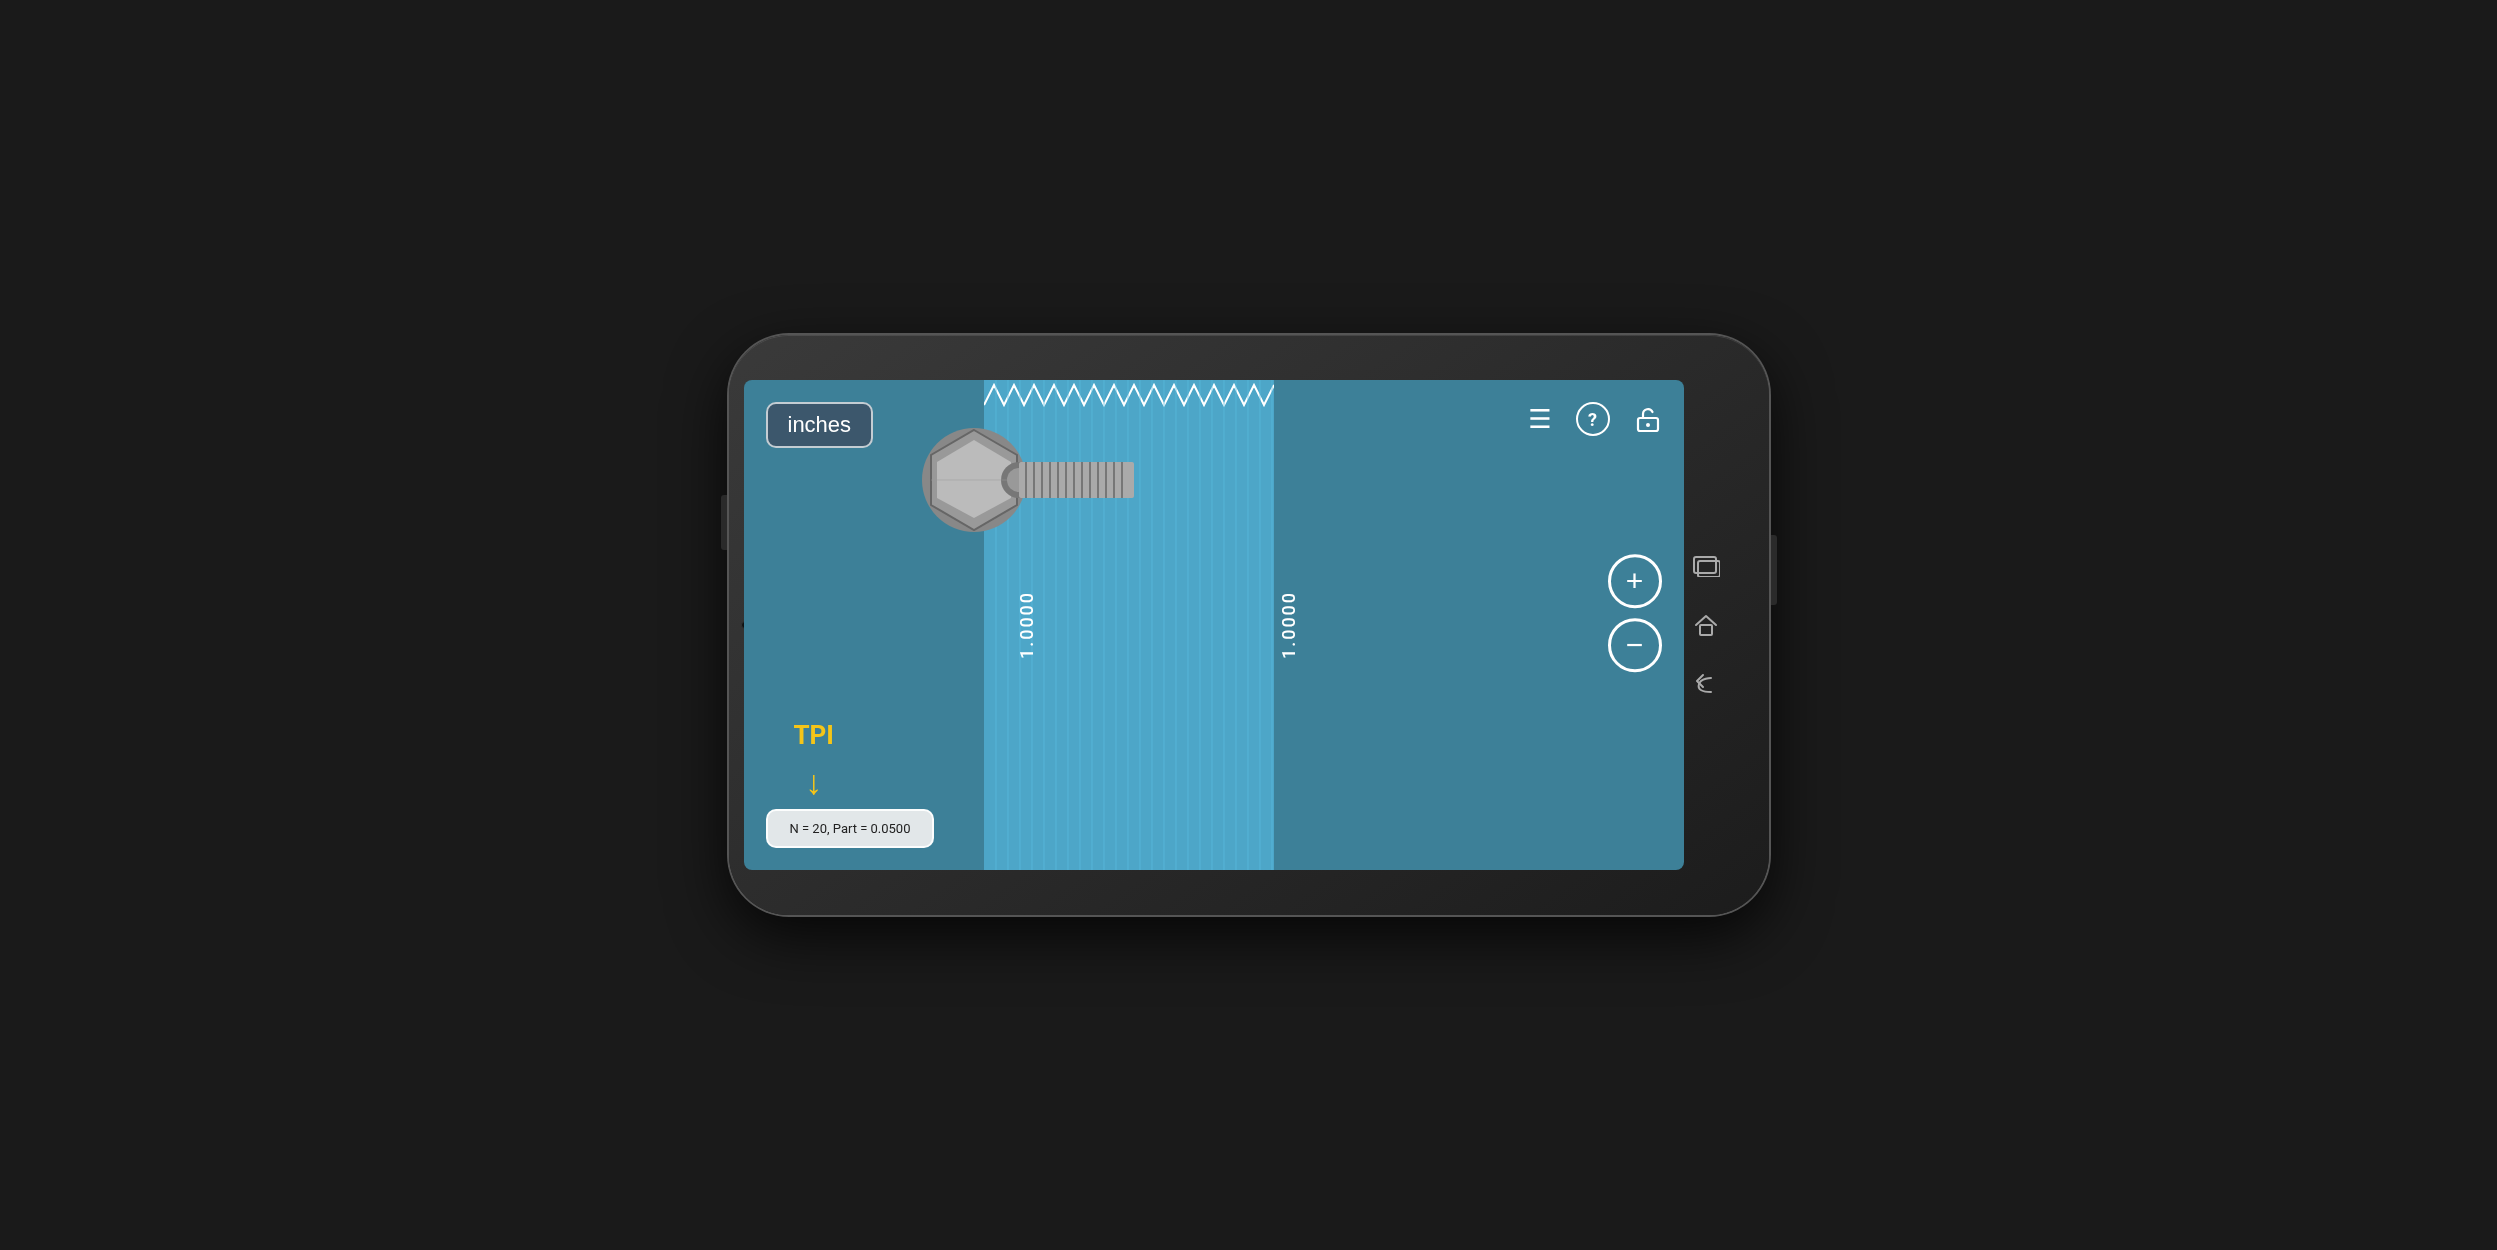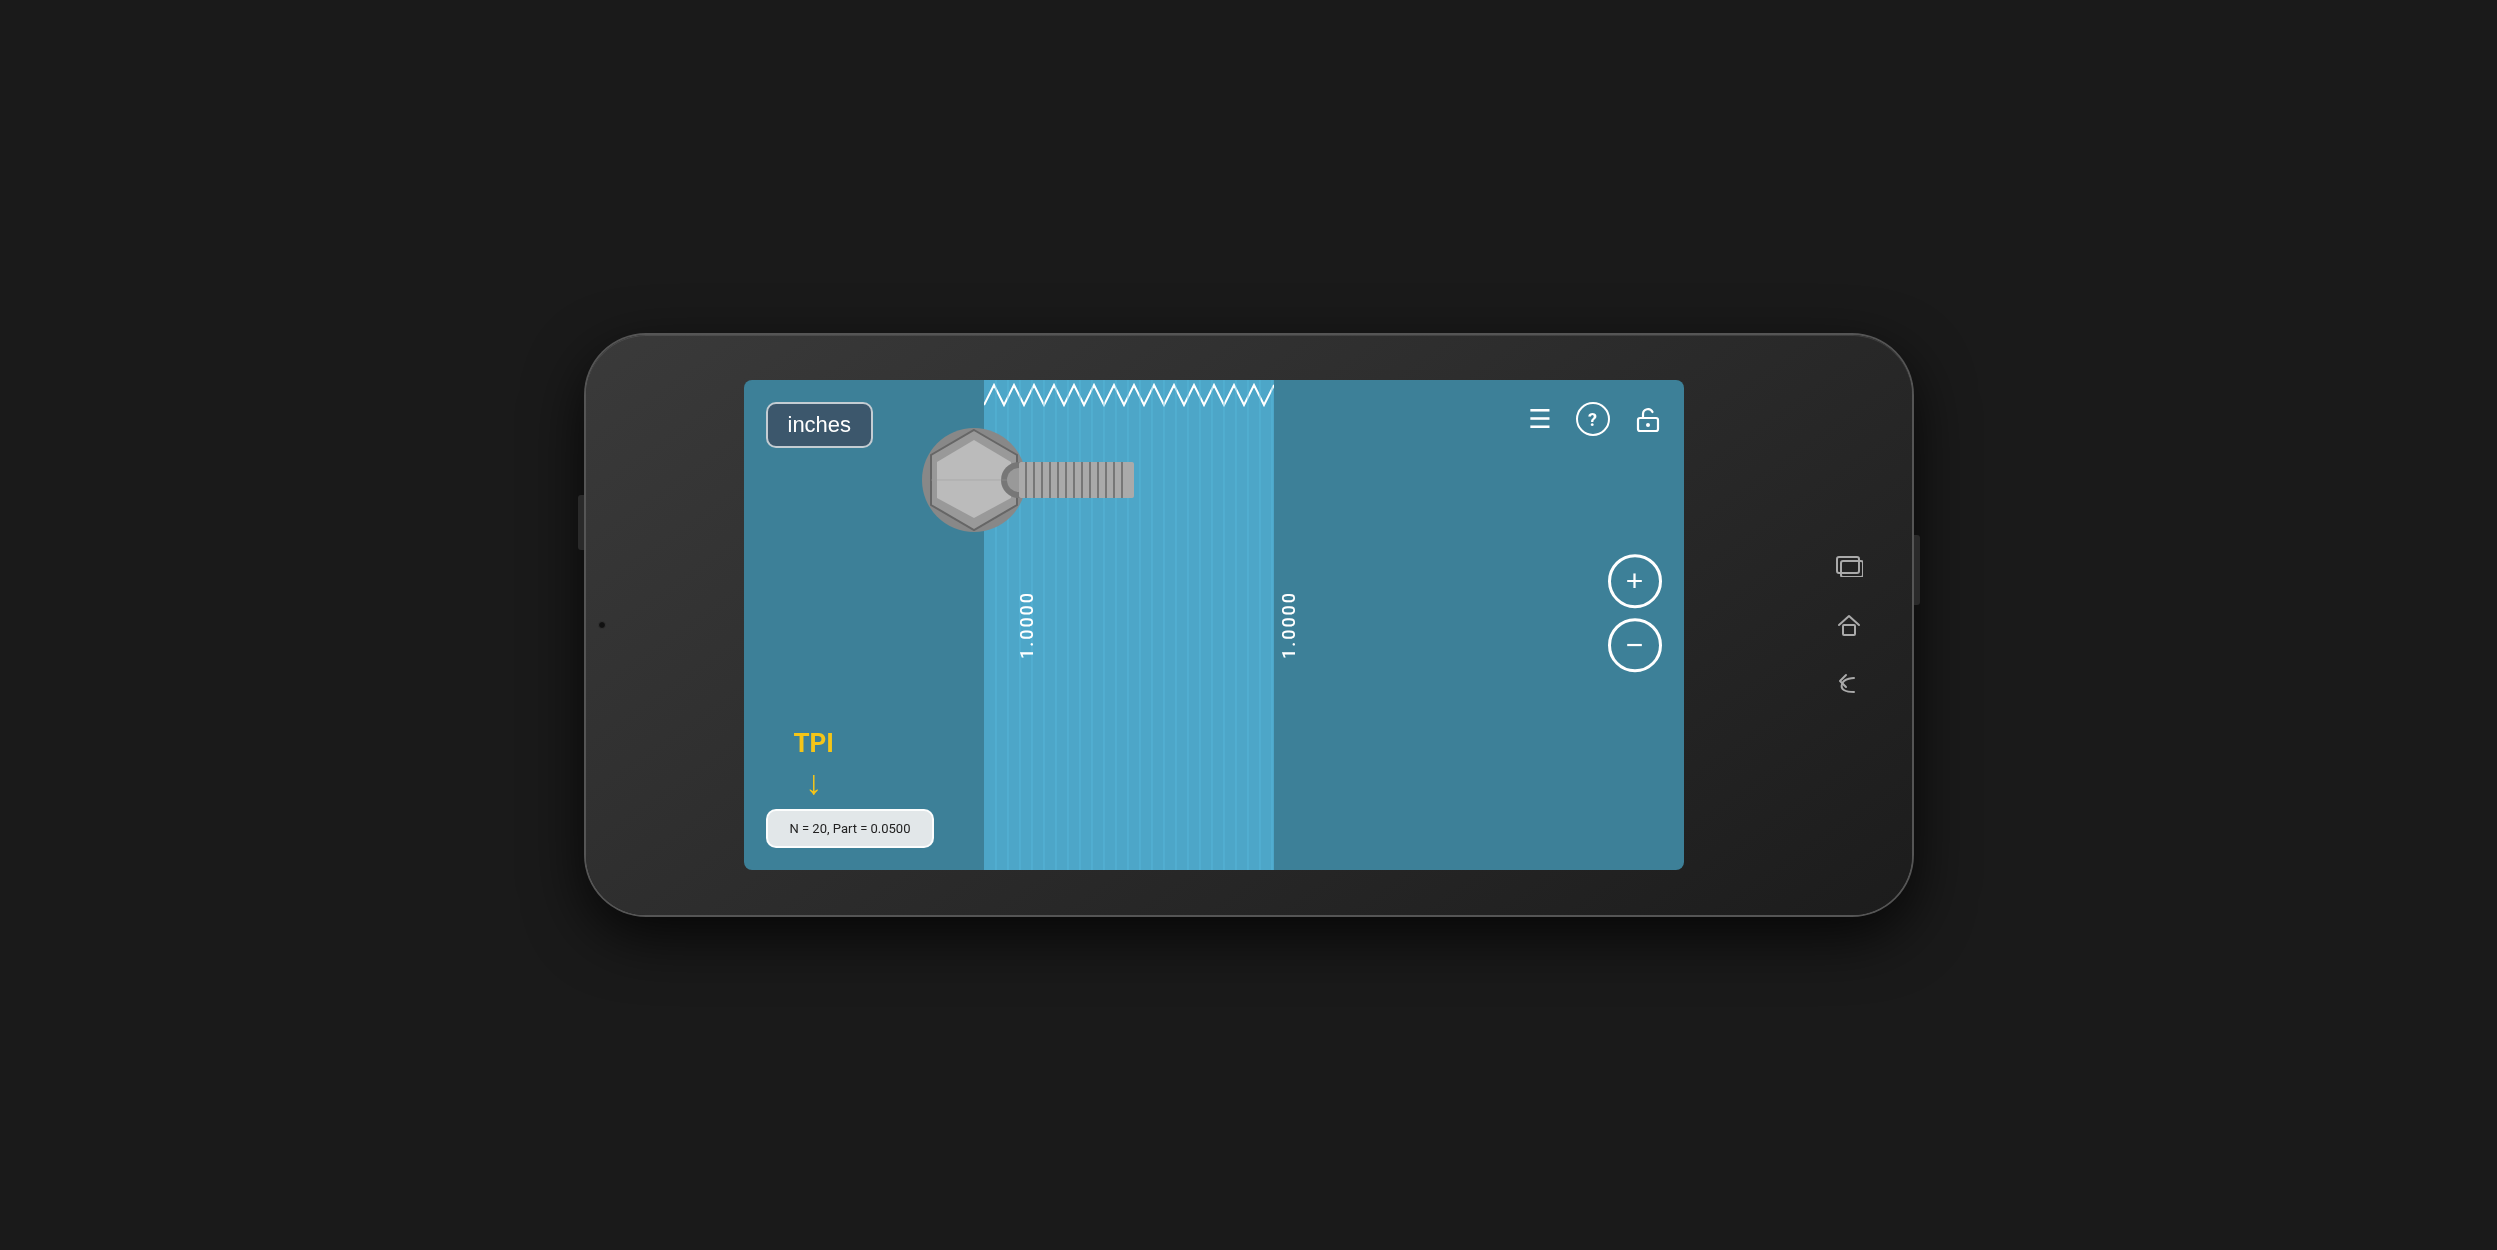--- a/index.html
+++ b/index.html
@@ -6,21 +6,21 @@
     body {
       background: #1a1a1a;
       display: flex;
       justify-content: center;
       align-items: center;
       min-height: 100vh;
       font-family: 'Roboto', Arial, sans-serif;
     }
 
     .phone-outer {
-      width: 1326px;
+      width: 1040px;
       height: 580px;
       background: linear-gradient(145deg, #3a3a3a, #1c1c1c);
       border-radius: 60px;
       position: relative;
       box-shadow: 0 0 0 2px #555, 0 20px 60px rgba(0,0,0,0.8), inset 0 1px 0 rgba(255,255,255,0.1);
       display: flex;
       align-items: center;
       justify-content: center;
     }
 
@@ -184,21 +184,21 @@
     
     .tpi-area {
       position: absolute;
       bottom: 60px;
       left: 50px;
     }
     .tpi-label {
       color: #f5c518;
       font-size: 26px;
       font-weight: 700;
-      margin-bottom: 4px;
+      margin-bottom: 12px;
     }
     .tpi-arrow {
       color: #f5c518;
       font-size: 34px;
       text-align: center;
       margin-bottom: 8px;
     }
 
     
     .info-box {

